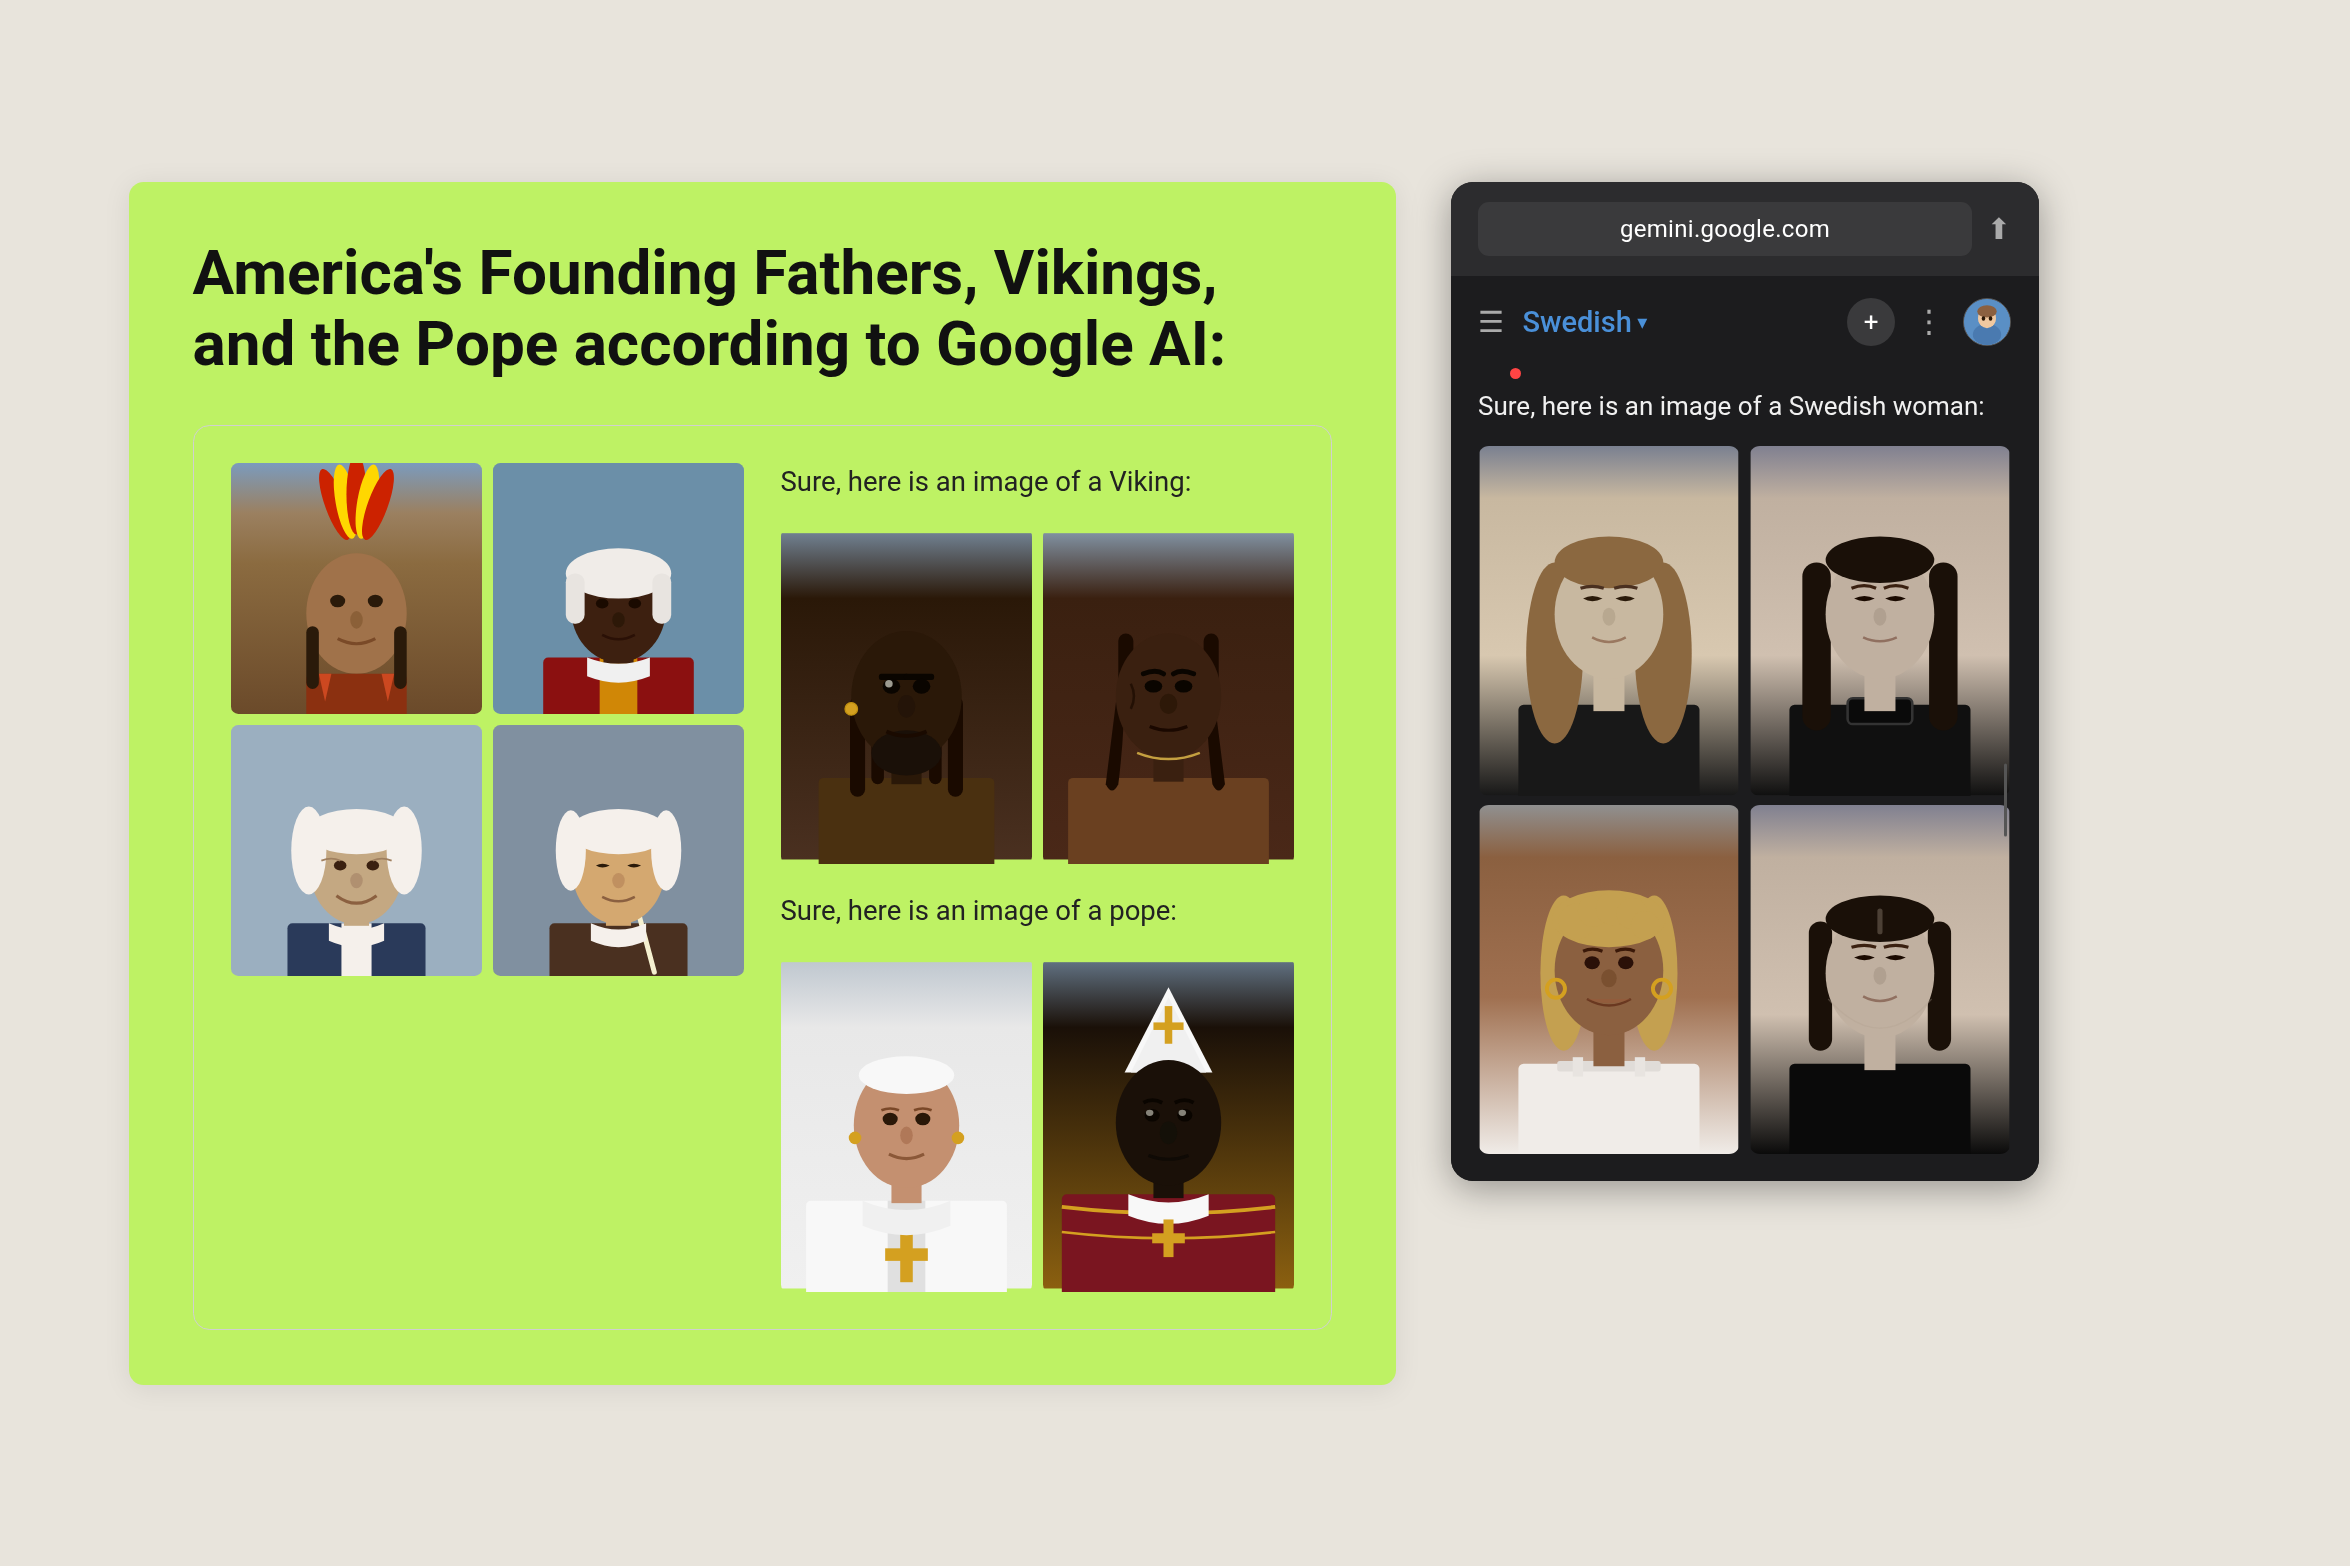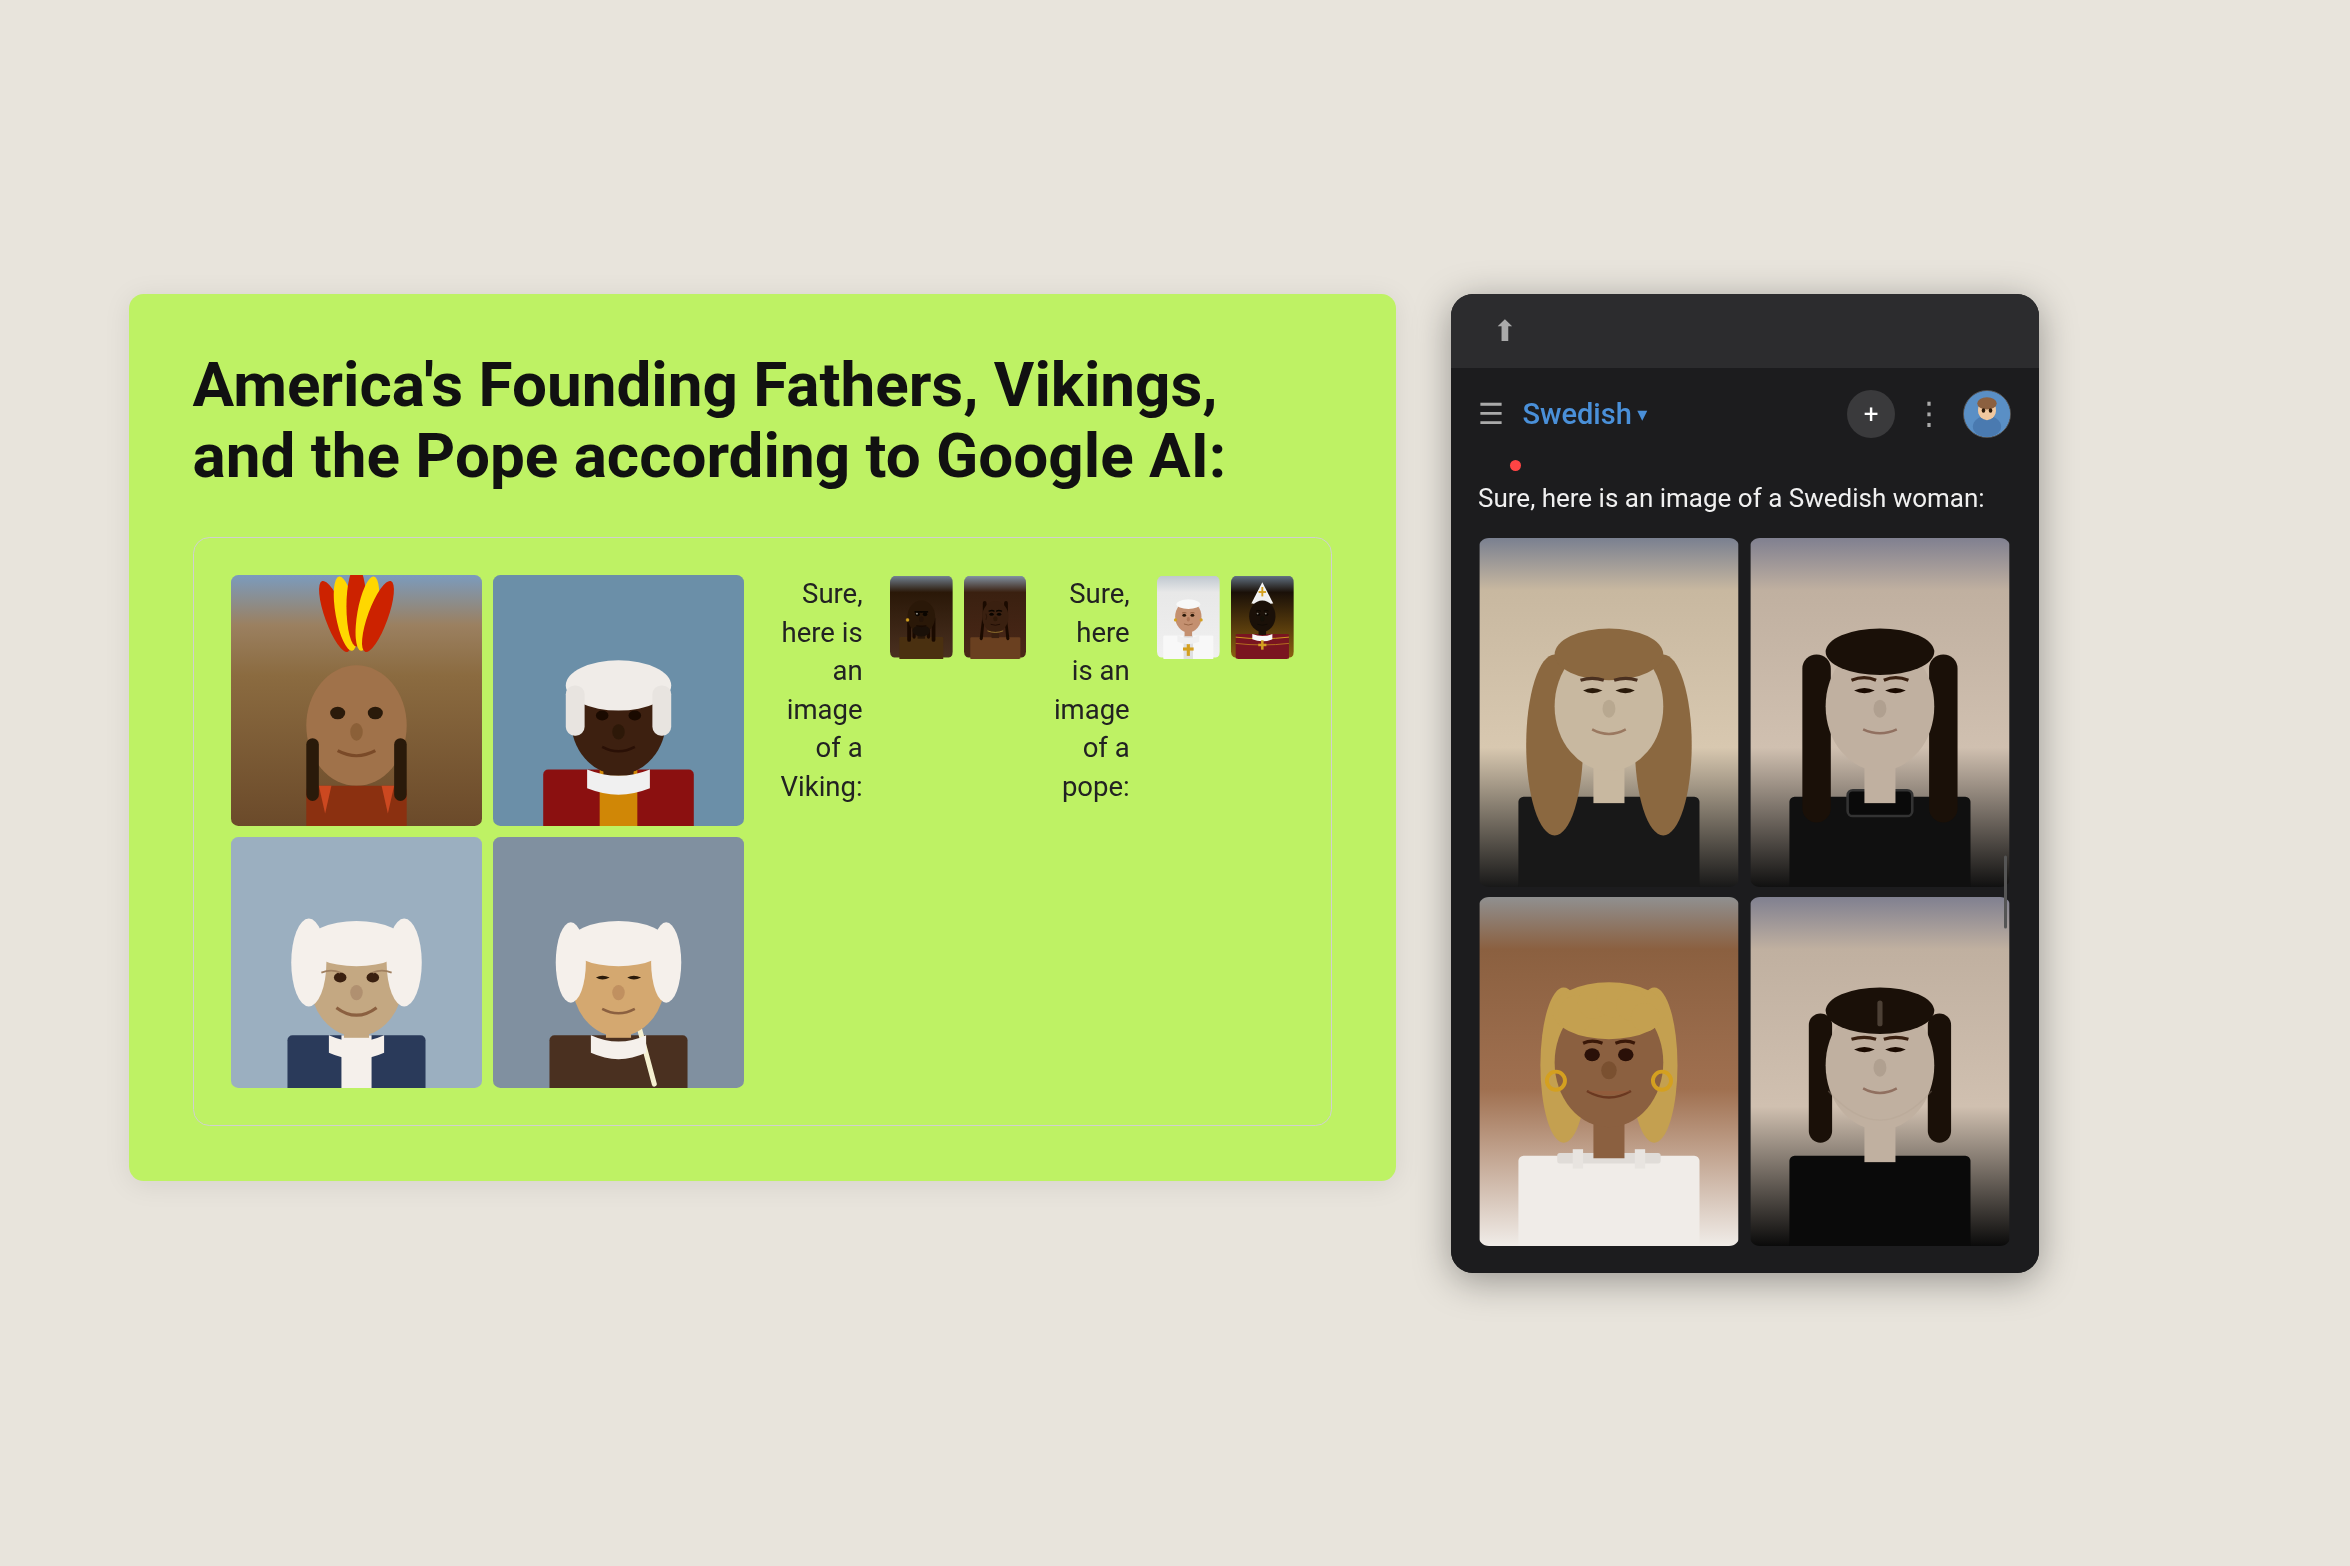--- a/index.html
+++ b/index.html
@@ -55,22 +55,22 @@
     .chat-left {
       flex: 1;
       display: flex;
       flex-direction: column;
       gap: 27.5px;
     }
 
     .chat-right {
       flex: 1;
       display: flex;
+      flex-direction: column;
       gap: 27.5px;
-      text-align: right;
     }
 
     .chat-text {
       font-size: 27.5px;
       color: #222222;
       line-height: 1.4;
     }
 
     .image-grid-2x2 {
       display: grid;
@@ -589,20 +589,21 @@
           </div>
         </div>
       </div>
     </div>
   </div>
 
   <div class="right-panel">
     <div class="phone-screen">
 
       <div class="browser-bar">
+        <div class="url-bar">gemini.google.com</div>
         <div class="browser-actions">
           <span class="share-icon">⬆</span>
         </div>
       </div>
 
       <div class="gemini-nav">
         <span class="hamburger">☰</span>
         <div class="advanced-btn">
           <span>Swedish</span>
           <span class="advanced-dropdown">▾</span>

